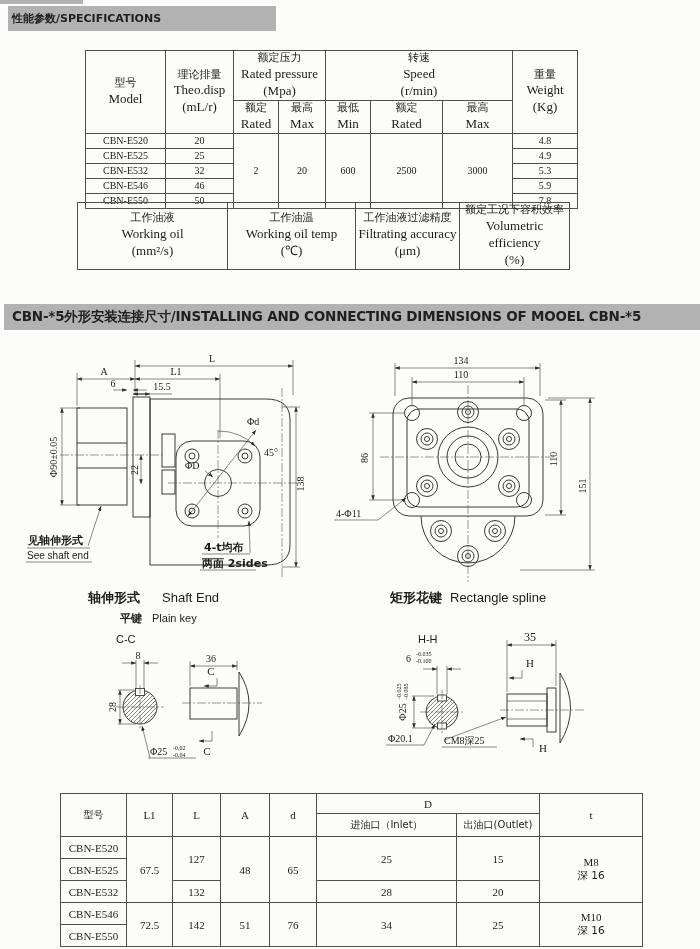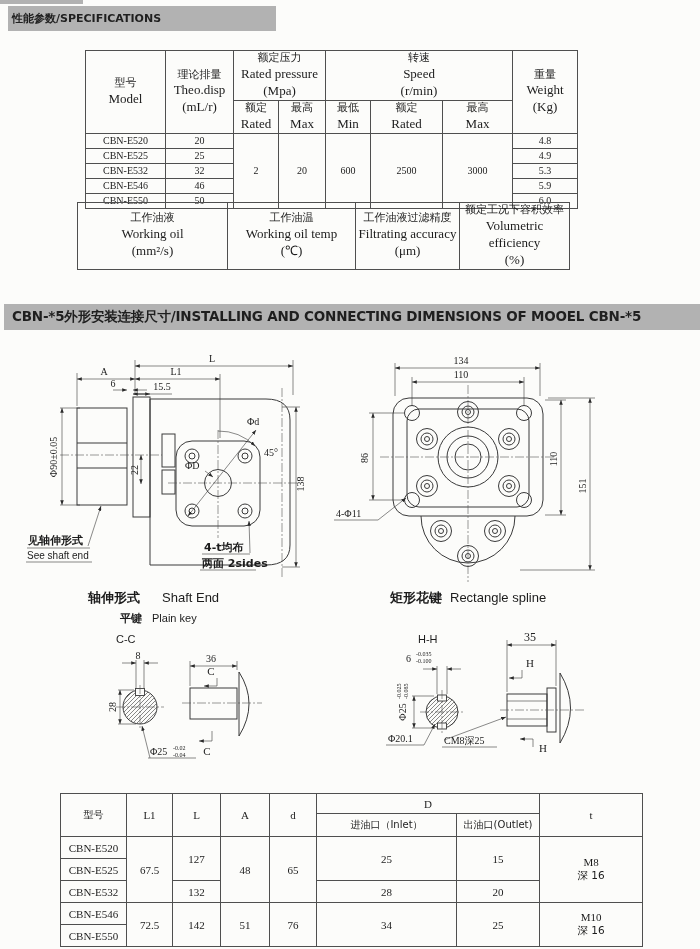--- a/index.html
+++ b/index.html
@@ -127,21 +127,21 @@
     <td>5.3</td>
   </tr>
   <tr class="dr">
     <td>CBN-E546</td>
     <td>46</td>
     <td>5.9</td>
   </tr>
   <tr class="dr">
     <td>CBN-E550</td>
     <td>50</td>
-    <td>6.0</td>
+    <td>7.8</td>
   </tr>
 </tbody>
   </table>
 
 <table id="oil-table" class="abs">
   <colgroup>
       <col style="width:150px">
       <col style="width:128px">
       <col style="width:104px">
       <col style="width:110px">

